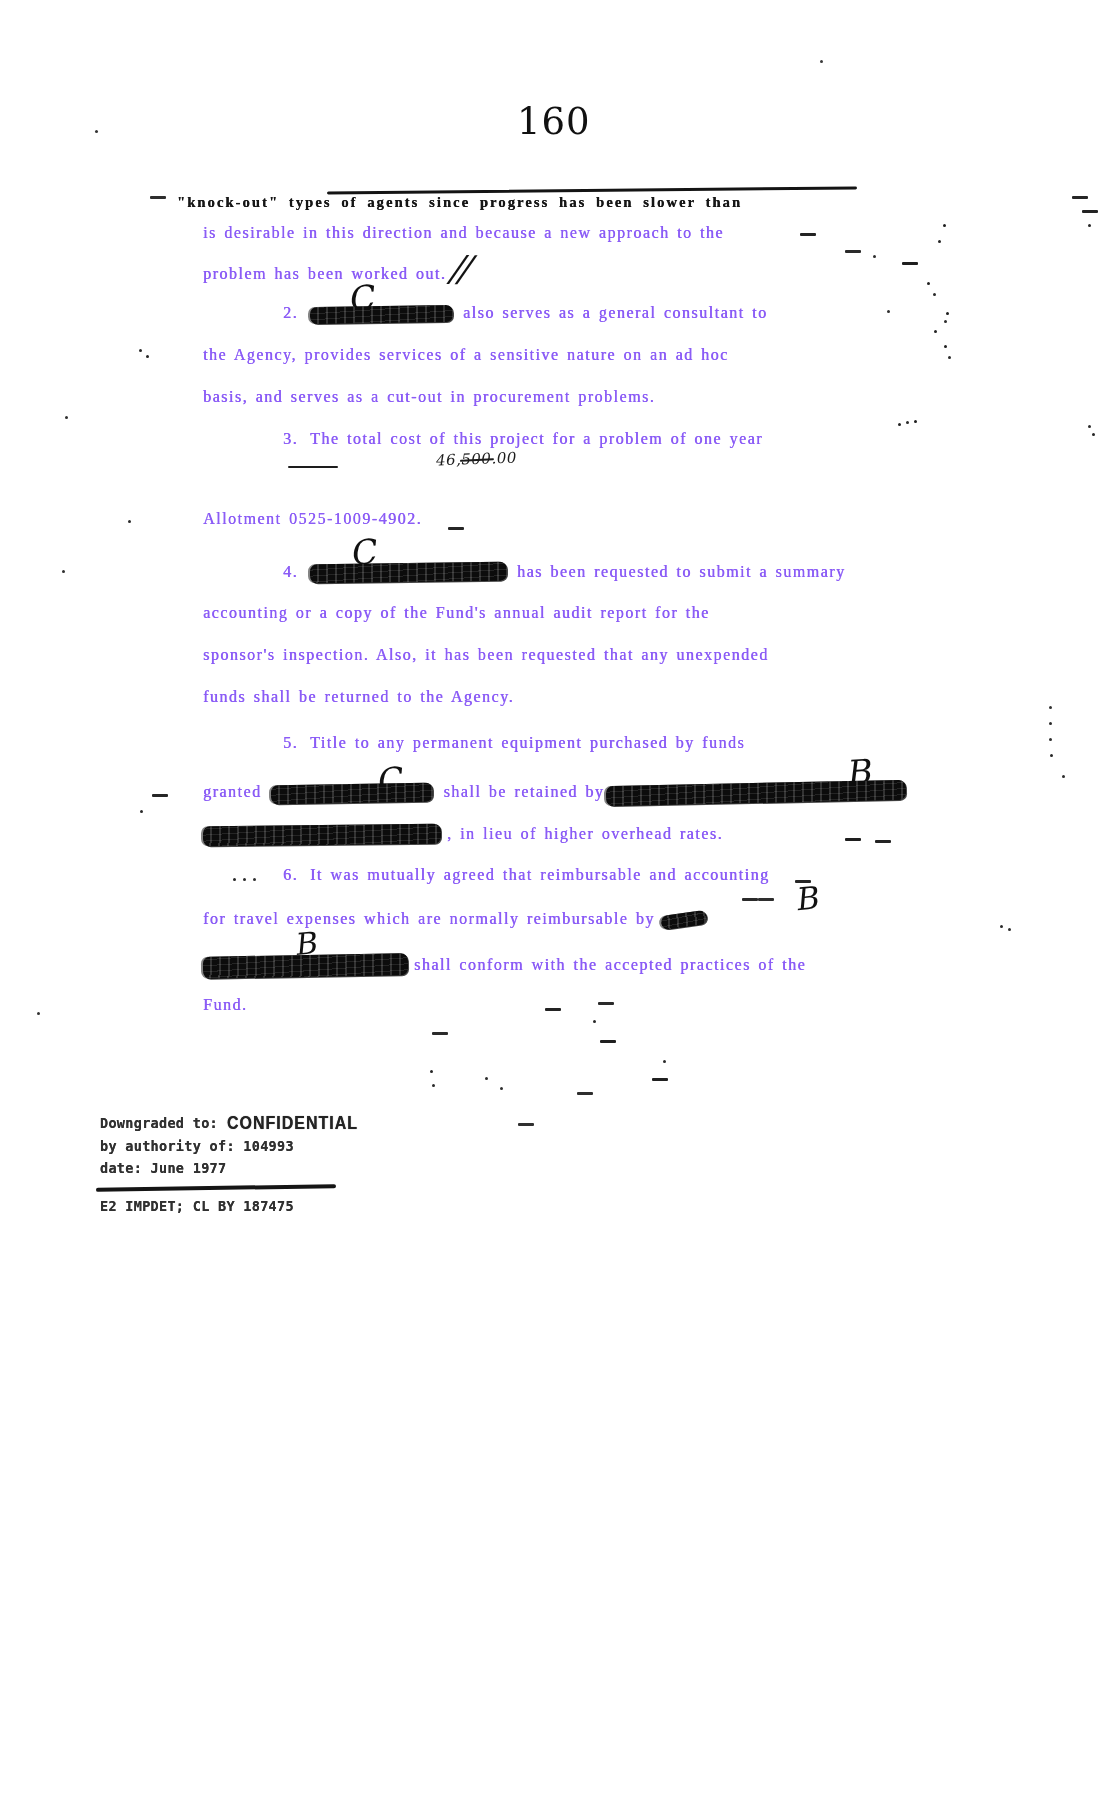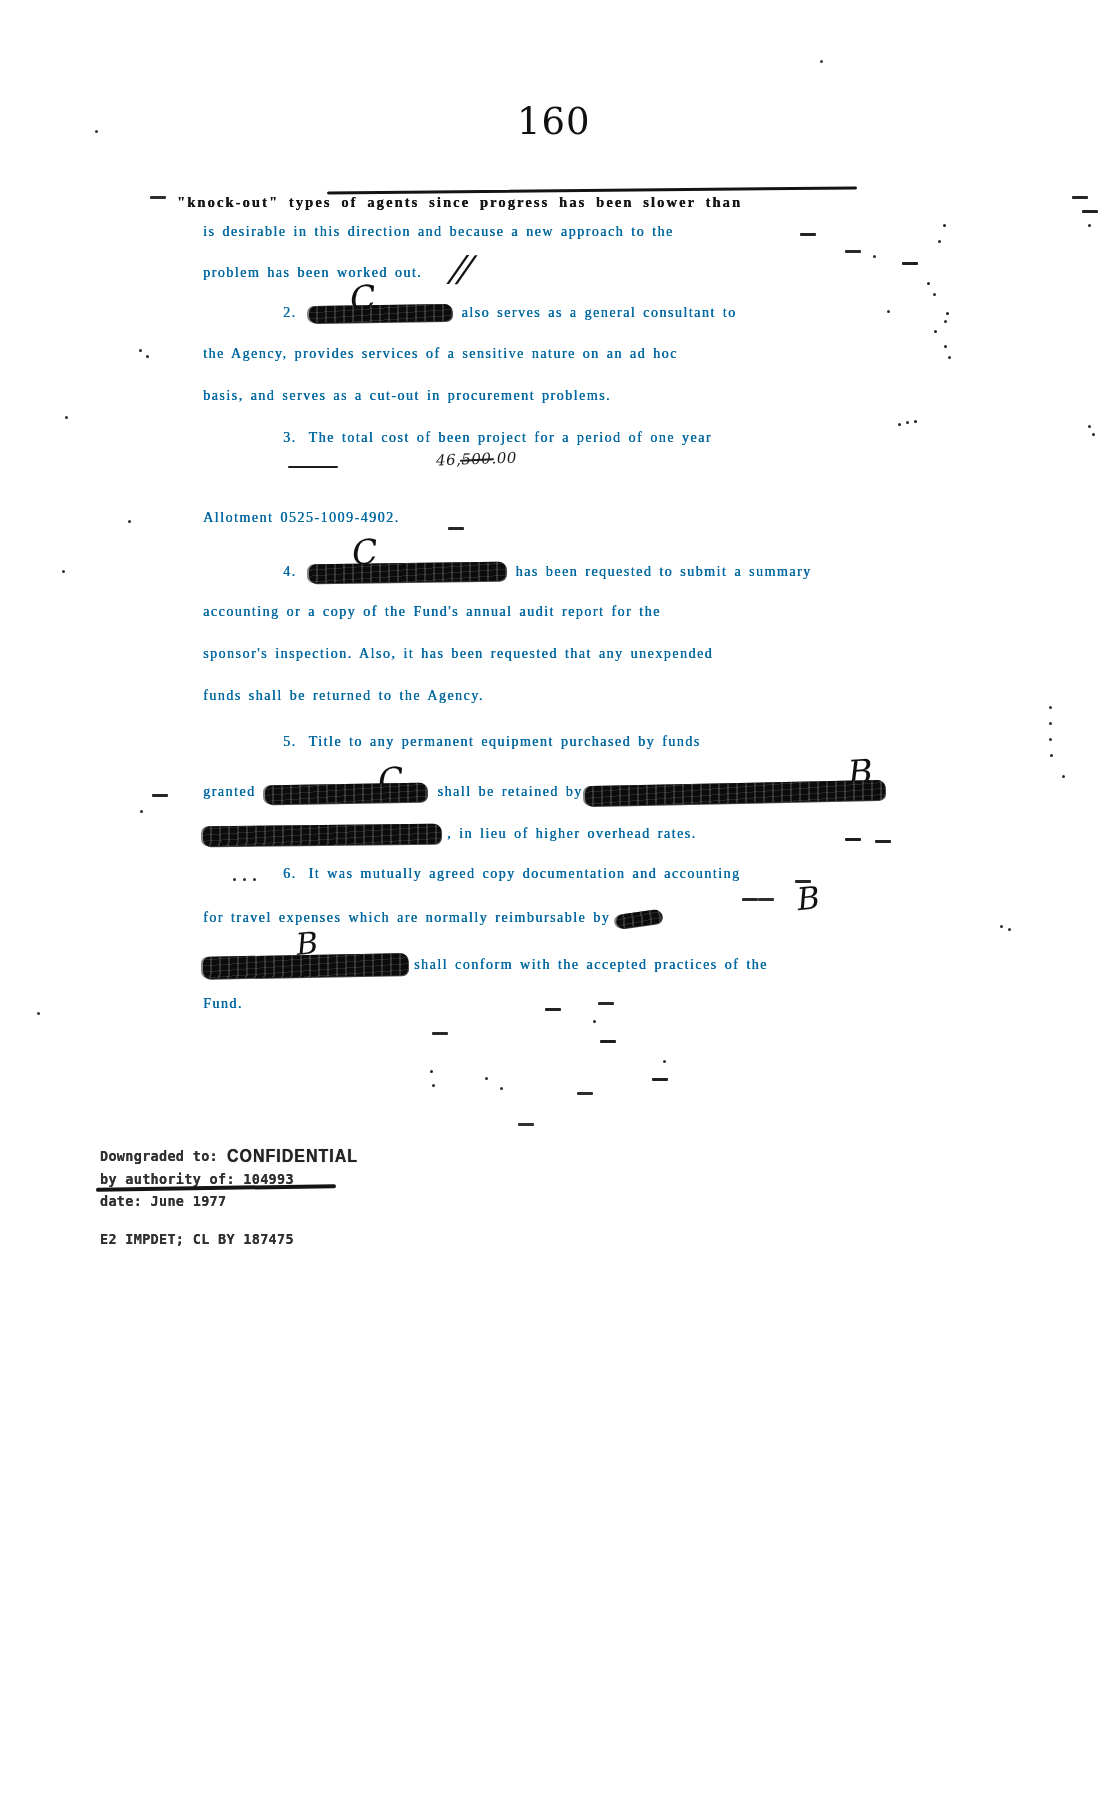--- a/index.html
+++ b/index.html
@@ -14,24 +14,24 @@
   .pagenum{
     position:absolute;
     font-family:"DejaVu Serif", serif;
     font-size:37px;
     letter-spacing:1px;
     color:#111;
   }
   .tline{
     position:absolute;
     white-space:nowrap;
-    font-size:14px;
+    font-size:16px;
     letter-spacing:1.5px;
     word-spacing:2px;
-    color:#0369a1;
+    color:#8b5cf6;
     text-shadow:0.4px 0 0 currentColor;
   }
   .row{display:flex;align-items:center;}
   .num{margin-right:12px;}
   .mr10{margin-right:10px;}
   .mr6{margin-right:6px;}
   .strikehead{
     font-size:14.5px;
     font-weight:700;
     letter-spacing:2.1px;
@@ -104,21 +104,20 @@
     position:absolute;
     display:flex;
     align-items:baseline;
     white-space:nowrap;
     font-family:"DejaVu Sans Mono", monospace;
     font-size:13.5px;
     font-weight:700;
     letter-spacing:0.3px;
     color:#303030;
     text-shadow:0 0 0.5px #444;
-    margin-top:33px;
   }
   .stamp-classification{
     font-family:"Liberation Sans", sans-serif;
     font-size:16px;
     font-weight:700;
     letter-spacing:1px;
     margin-left:9px;
     transform:scaleY(1.18);
     color:#232323;
     text-shadow:0 0 0.7px #333;
@@ -175,21 +174,21 @@
   <div class="tline row" style="top:304px;left:283px">
     <span class="num">2.</span>
     <span class="redact mr10" style="width:143px;height:17px"></span>
     <span>also serves as a general consultant to</span>
   </div>
   <div class="tline" style="top:346px;left:203px">the Agency, provides services of a sensitive nature on an ad hoc</div>
   <div class="tline" style="top:388px;left:203px">basis, and serves as a cut-out in procurement problems.</div>
 
   <div class="tline row" style="top:430px;left:283px">
     <span class="num">3.</span>
-    <span>The total cost of been project for a period of one year</span>
+    <span>The total cost of this project for a problem of one year</span>
   </div>
   <div class="hand-small" style="top:450px;left:436px">46,500.00</div>
   <div class="shortline" style="top:459px;left:460px;width:34px;transform:rotate(-3deg)"></div>
   <div class="shortline" style="top:466px;left:288px;width:50px"></div>
   <div class="tline" style="top:510px;left:203px">Allotment 0525-1009-4902.</div>
 
   <div class="hand" style="top:532px;left:352px">C</div>
 
   <div class="tline row" style="top:562px;left:283px">
     <span class="num">4.</span>
@@ -212,21 +211,21 @@
   </div>
   <div class="tline row" style="top:782px;left:203px">
     <span class="mr10">granted</span>
     <span class="redact mr10" style="width:162px;height:19px;transform:rotate(-1deg)"></span>
     <span>shall be retained by</span>
     <span class="redact" style="width:300px;height:20px;margin-left:2px;transform:rotate(-1.2deg)"></span>
   </div>
 
   <div class="tline row" style="top:866px;left:283px">
     <span class="num">6.</span>
-    <span>It was mutually agreed copy documentation and accounting</span>
+    <span>It was mutually agreed that reimbursable and accounting</span>
   </div>
   <div class="hand" style="top:880px;left:797px;font-size:31px">B</div>
   <div class="tline row" style="top:910px;left:203px">
     <span class="mr6">for travel expenses which are normally reimbursable by</span>
     <span class="redact" style="width:46px;height:14px;transform:rotate(-8deg)"></span>
   </div>
   <div class="hand" style="top:926px;left:296px;font-size:30px">B</div>
   <div class="tline row" style="top:954px;left:203px">
     <span class="redact mr6" style="width:205px;height:22px;transform:rotate(-1deg)"></span>
     <span>shall conform with the accepted practices of the</span>

